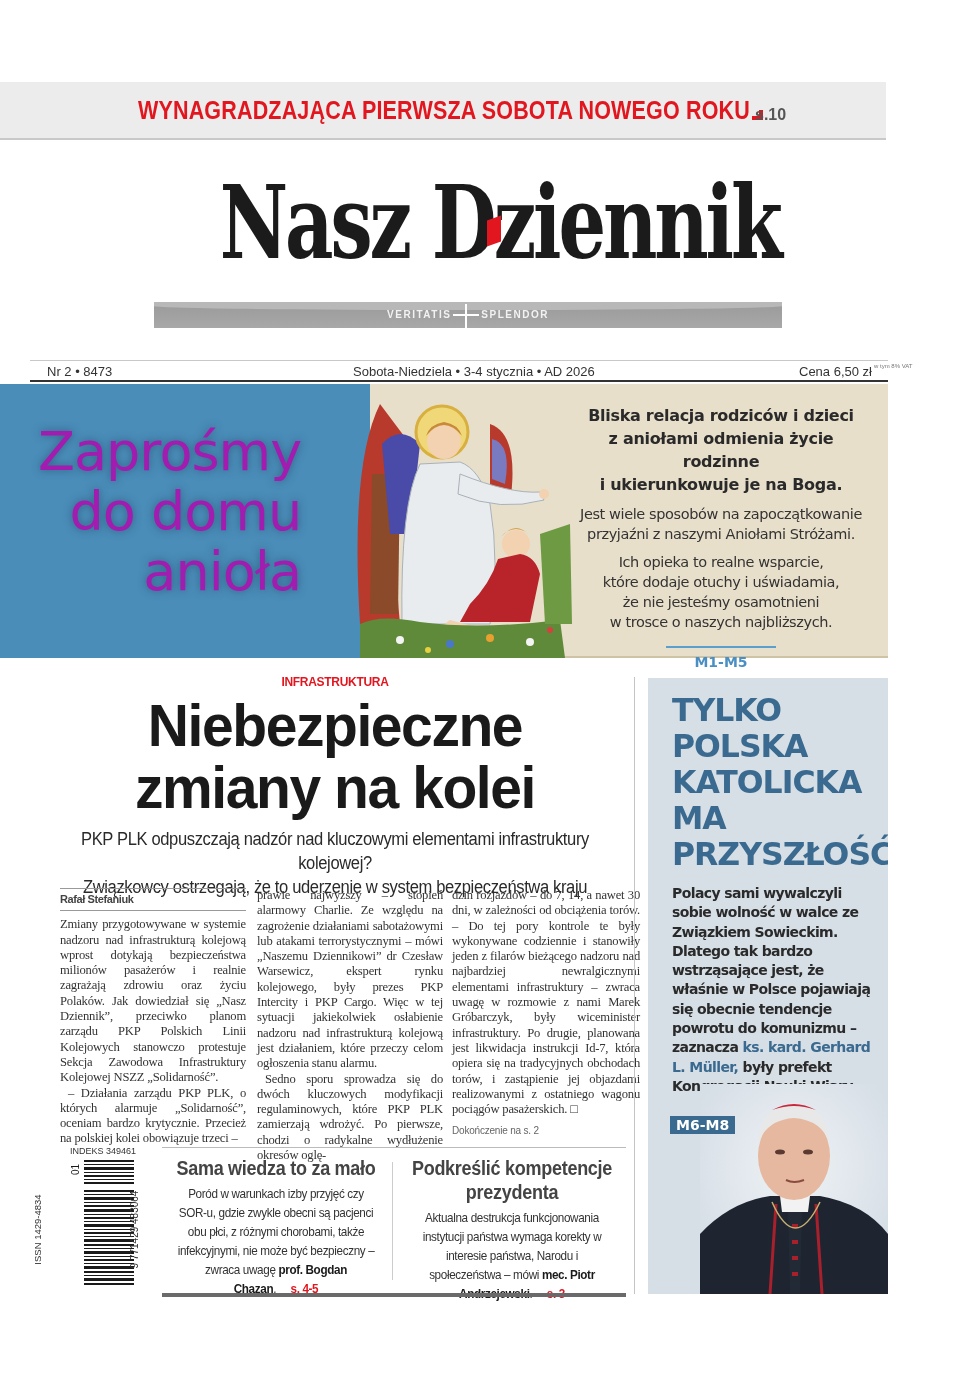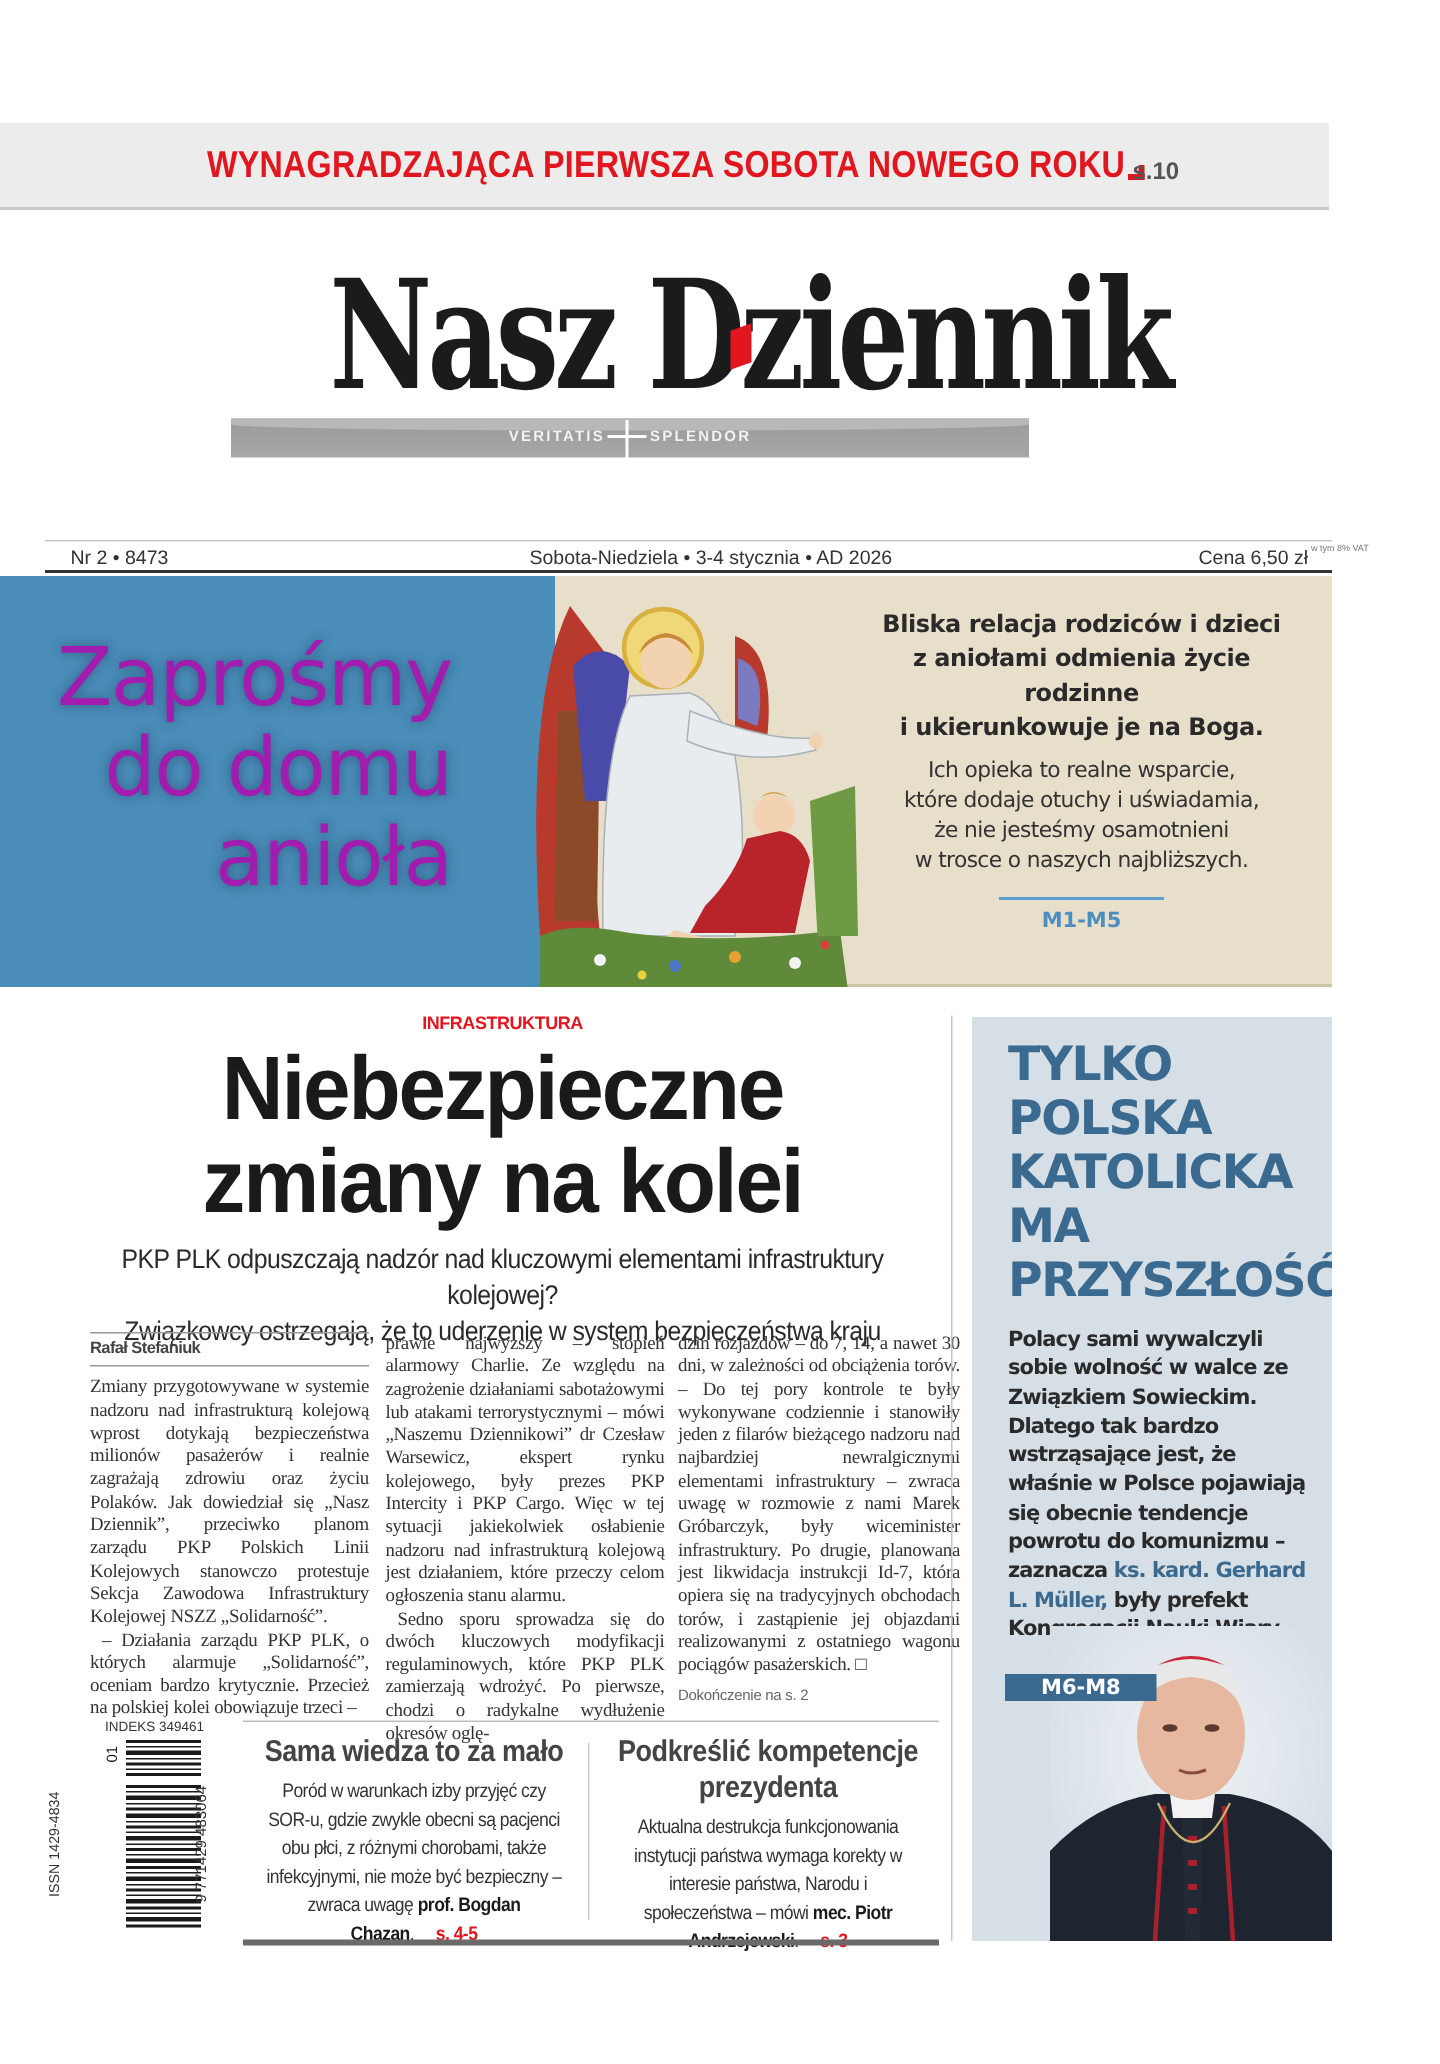--- a/index.html
+++ b/index.html
@@ -11,21 +11,21 @@
   
   #top-banner { left: 0; top: 82px; width: 886px; height: 58px; background: #ececec; border-bottom: 2px solid #c9c9c9; }
   #top-banner .headline { position: absolute; left: 138px; top: 14px; font-family: "Liberation Sans Narrow", "Liberation Sans", sans-serif; font-weight: bold; font-size: 25px; letter-spacing: 0.2px; color: #e2161e; transform: scaleX(0.86); transform-origin: left center; white-space: nowrap; }
   #top-banner .pg-mark { position: absolute; left: 752px; top: 28px; width: 11px; height: 10px; border-right: 4px solid #e2161e; border-bottom: 4px solid #e2161e; }
   #top-banner .pg { position: absolute; left: 755px; top: 24px; font-size: 16px; font-weight: bold; color: #555; }
 
   
   #masthead { left: 150px; top: 172px; width: 634px; height: 150px; }
   #masthead .title { position: absolute; left: 0; top: -8px; width: 634px; text-align: center; font-family: "DejaVu Serif", serif; font-weight: bold; font-size: 96px; letter-spacing: -4px; color: #1b1b1b; transform: scaleX(0.78) scaleY(1.05); transform-origin: center top; white-space: nowrap; }
   #masthead .d-mark { position: absolute; left: 337px; top: 46px; width: 14px; height: 26px; background: #e2161e; transform: skewY(-20deg); }
-  #masthead .motto-bar { position: absolute; left: 4px; top: 107px; width: 532px; height: 26px; background: linear-gradient(180deg,#9a9a9a,#a8a8a8); padding-left: 44px; }
+  #masthead .motto-bar { position: absolute; left: 4px; top: 130px; width: 628px; height: 26px; background: linear-gradient(180deg,#9a9a9a,#a8a8a8); padding-left: 44px; }
   #masthead .motto-bar::before { content: ""; position: absolute; left: 0; right: 0; top: 0; height: 8px; background: #b8b8b8; border-radius: 0 0 50% 50%; }
   #masthead .motto { position: absolute; left: 0; width: 100%; top: 7px; text-align: center; color: #f2f2f2; font-size: 10px; font-weight: bold; letter-spacing: 1.5px; }
   #masthead .motto .cross { display: inline-block; width: 26px; height: 2px; background: #fff; vertical-align: middle; margin: 0 2px; position: relative; }
   #masthead .motto .cross::after { content: ""; position: absolute; left: 12px; top: -10px; width: 2px; height: 26px; background: #fff; }
 
   
   #info-line { left: 30px; top: 360px; width: 858px; height: 22px; border-top: 1px solid #c8c8c8; border-bottom: 2px solid #333; font-family: "Liberation Sans Narrow", "Liberation Sans", sans-serif; font-size: 13px; color: #333; }
   #info-line span { position: absolute; top: 3px; white-space: nowrap; }
   #info-line .issue { left: 17px; }
   #info-line .date { left: 323px; }
@@ -78,21 +78,21 @@
   #teaser-1 { left: 0; width: 228px; }
   #teaser-2 { left: 236px; width: 228px; }
   #teasers .vsep { position: absolute; left: 230px; top: 14px; width: 1px; height: 118px; background: #ccc; }
 
   
   #side-vline { left: 634px; top: 677px; width: 1px; height: 617px; background: #c4c4c4; }
   #sidebar { left: 648px; top: 678px; width: 240px; height: 616px; background: #d6dee6; overflow: hidden; }
   #sidebar .s-title { position: absolute; left: 24px; top: 14px; font-family: "DejaVu Sans", sans-serif; font-weight: bold; font-size: 31.5px; line-height: 36px; letter-spacing: -1px; color: #3a6a8f; }
   #sidebar .s-body { position: absolute; left: 24px; top: 206px; width: 210px; font-family: "DejaVu Sans", sans-serif; font-weight: bold; font-size: 14px; line-height: 19.3px; letter-spacing: -0.6px; color: #2a2a2a; }
   #sidebar .s-body .name { color: #3a6a8f; }
-  #sidebar .s-ref { position: absolute; left: 22px; top: 438px; padding: 1px 24px; background: #3a6a8f; color: #fff; font-family: "DejaVu Sans", sans-serif; font-weight: bold; font-size: 14px; }
+  #sidebar .s-ref { position: absolute; left: 22px; top: 438px; padding: 1px 6px; background: #3a6a8f; color: #fff; font-family: "DejaVu Sans", sans-serif; font-weight: bold; font-size: 14px; }
   #sidebar .portrait { position: absolute; left: 52px; top: 406px; width: 188px; height: 210px; }
 </style>
 </head>
 <body>
 
 <div id="top-banner" class="abs">
   <div class="headline">WYNAGRADZAJĄCA PIERWSZA SOBOTA NOWEGO ROKU</div>
   <div class="pg-mark"></div>
   <div class="pg">s.10</div>
 </div>
@@ -151,20 +151,24 @@
       <circle cx="190" cy="258" r="4" fill="#f4f4f4"></circle>
     <circle cx="210" cy="246" r="3" fill="#d84040"></circle>
       <circle cx="88" cy="266" r="3" fill="#e8d040"></circle>
     <path d="M200 150 L230 140 L232 240 L205 240 Z" fill="#6e9a44"></path>
   </svg>
   <div class="text-col">
     <div class="lead">
       <div>Bliska relacja rodziców i dzieci</div>
       <div>z aniołami odmienia życie rodzinne</div>
       <div>i ukierunkowuje je na Boga.</div>
+    </div>
+    <div class="para">
+      <div>Jest wiele sposobów na zapoczątkowanie</div>
+      <div>przyjaźni z naszymi Aniołami Stróżami.</div>
     </div>
     <div class="para">
       <div>Ich opieka to realne wsparcie,</div>
       <div>które dodaje otuchy i uświadamia,</div>
       <div>że nie jesteśmy osamotnieni</div>
       <div>w trosce o naszych najbliższych.</div>
     </div>
     <div class="rule"></div>
     <div class="ref">M1-M5</div>
   </div>

